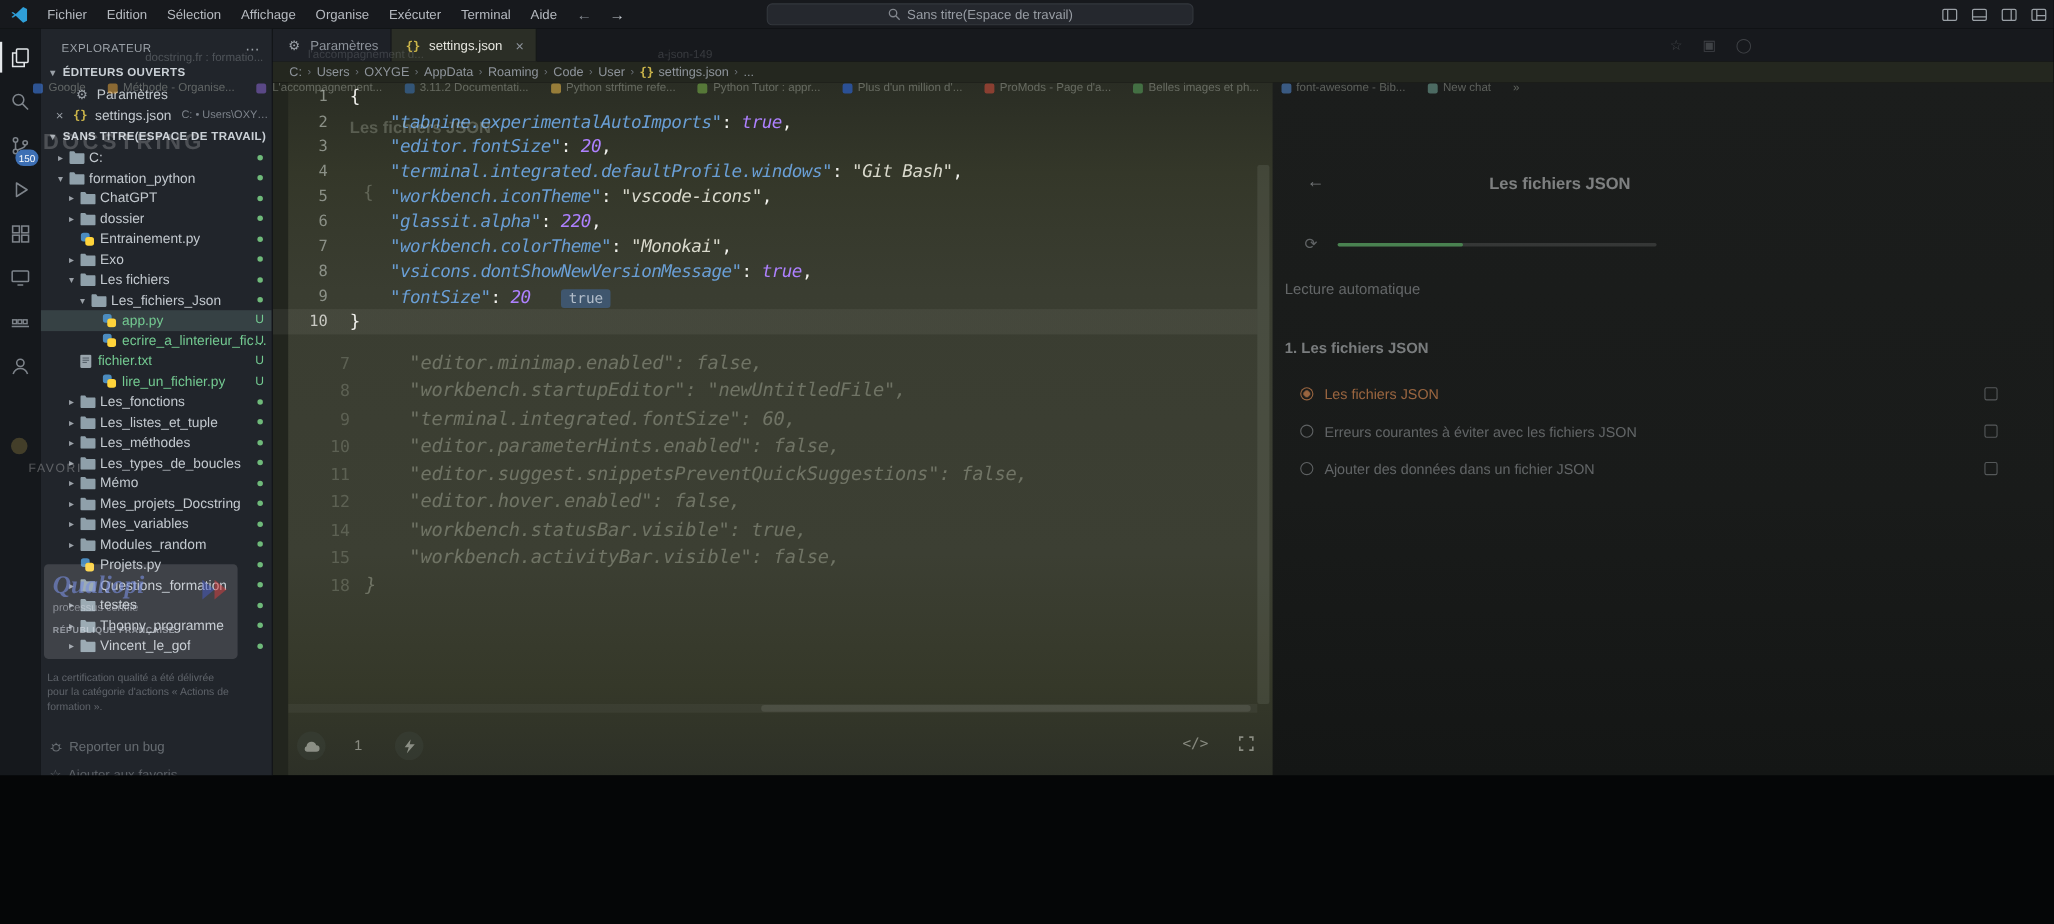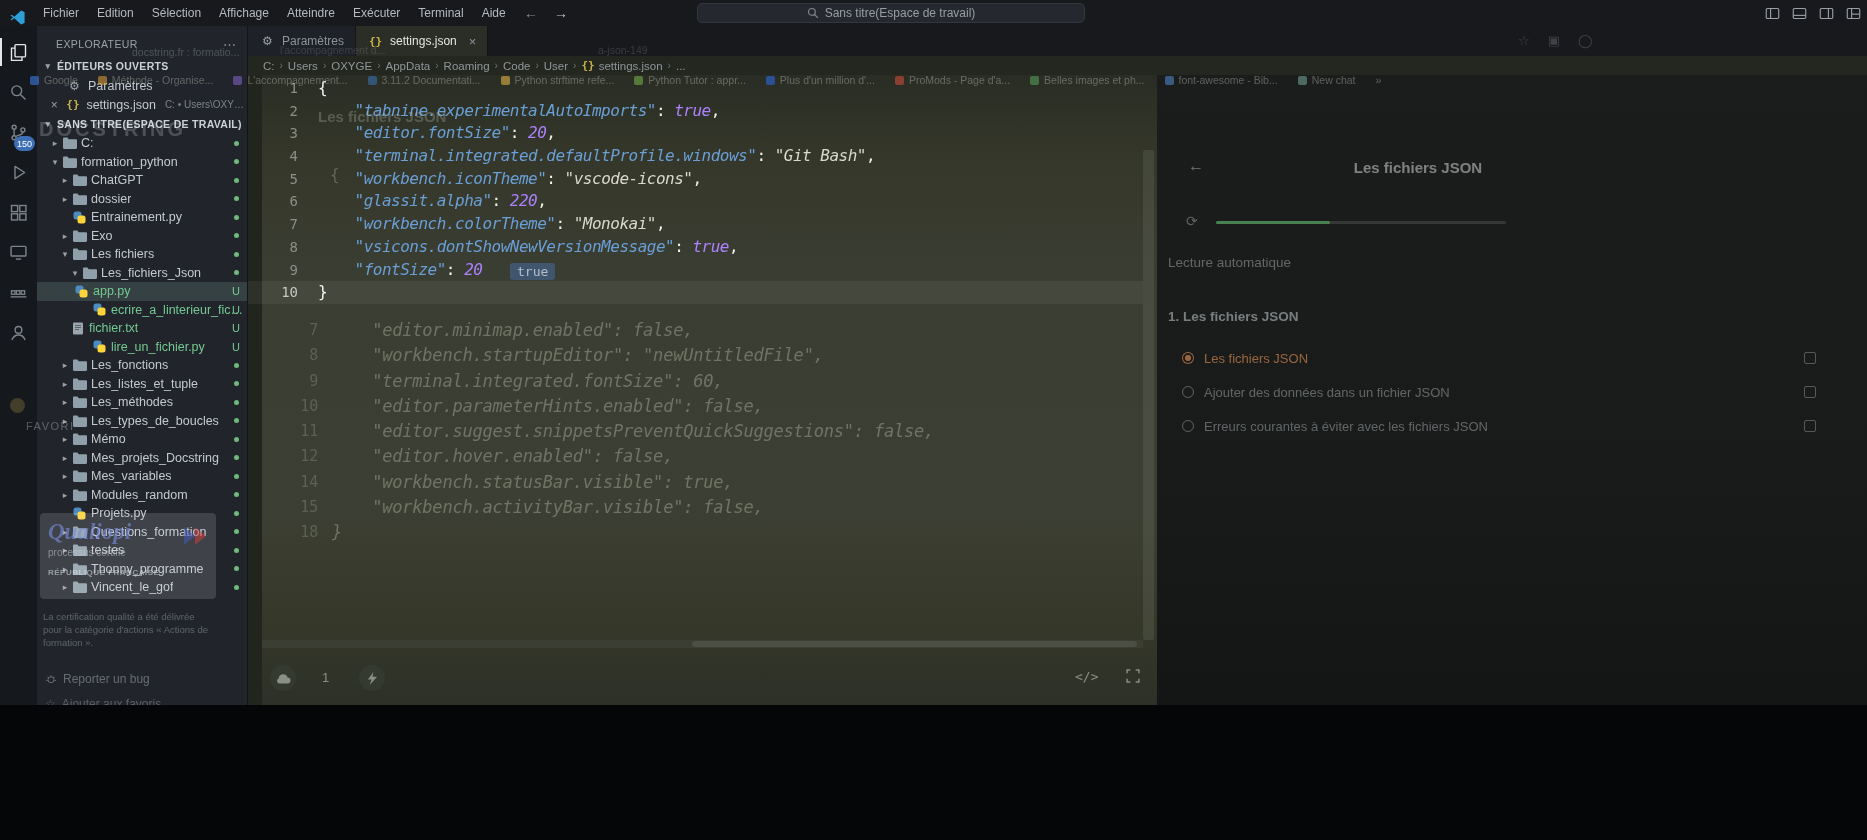--- a/index.html
+++ b/index.html
@@ -2,21 +2,21 @@
 <html style="--c-token_key: #6a9fd6; --c-token_string: #d9d9cc; --c-token_number: #ae81ff; --c-token_boolean: #ae81ff; --c-token_punct: #f2f2ee; --c-git_untracked: #73c991; --c-activity_badge_bg: #3d6fb4; --c-modified_dot: #6fba7a;"><head>
 <meta charset="utf-8">
 <style>
   *{margin:0;padding:0;box-sizing:border-box}
   html,body{width:1867px;height:840px;overflow:hidden;background:#060708;
     font-family:"Liberation Sans",sans-serif;-webkit-font-smoothing:antialiased}
   .screen{position:absolute;inset:0;width:1867px;height:840px;background:#060708}
 
   
   .titlebar{position:absolute;top:0;left:0;right:0;height:26px;background:#17191d;
-    display:flex;align-items:flex-end;color:#b6bac0;font-size:12px;z-index:30}
+    display:flex;align-items:center;color:#b6bac0;font-size:12px;z-index:30}
   .vscode-logo{width:17px;height:17px;margin:0 8px 0 9px;flex:0 0 auto}
   .menu-bar{display:flex;align-items:center;height:100%}
   .menu-item{padding:0 9px;height:100%;display:flex;align-items:center;cursor:default}
   .nav-arrows{position:absolute;left:524px;top:0;height:26px;display:flex;align-items:center;gap:16px;color:#8a8f96;font-size:14px}
   .searchbox{position:absolute;left:697px;top:3px;width:388px;height:20px;background:#25282e;
     border:1px solid #33373d;border-radius:5px;display:flex;align-items:center;justify-content:center;
     gap:6px;color:#989da4;font-size:12px}
   .searchbox svg{opacity:.8}
   .tb-actions{position:absolute;right:6px;top:0;height:26px;display:flex;align-items:center;gap:12px;color:#9aa0a6}
 
@@ -155,21 +155,21 @@
 
   <div class="titlebar">
     <svg class="vscode-logo" viewBox="0 0 24 24">
       <path d="M17 2L7.5 11 3.8 8.2 2 9.2 5.8 12 2 14.8l1.8 1L7.5 13 17 22l5-2.4V4.4z" fill="#2f9fd8"></path>
     </svg>
     <div class="menu-bar">
         <div class="menu-item">Fichier</div>
         <div class="menu-item">Edition</div>
         <div class="menu-item">Sélection</div>
         <div class="menu-item">Affichage</div>
-        <div class="menu-item">Atteindre</div>
+        <div class="menu-item">Organise</div>
         <div class="menu-item">Exécuter</div>
         <div class="menu-item">Terminal</div>
         <div class="menu-item">Aide</div>
       </div>
     <div class="nav-arrows">
       <span>←</span>
       <span style="color:#c2c7cd">→</span>
     </div>
     <div class="searchbox">
       <svg width="12" height="12" viewBox="0 0 16 16" fill="none" stroke="#989da4" stroke-width="1.6">
@@ -364,21 +364,21 @@
           <div class="tree-row" style="padding-left:32px">
             <span class="twisty">▾</span>
             <span class="tree-icon">
               <svg width="14" height="12" viewBox="0 0 14 12">
                 <path d="M0 1.8C0 1.1.5.6 1.2.6h3.2l1.3 1.7h7.1c.7 0 1.2.5 1.2 1.2v7.3c0 .7-.5 1.2-1.2 1.2H1.2C.5 12 0 11.5 0 10.8z" fill="#8fa0aa"></path>
               </svg>
             </span>
             <span class="tree-label">Les_fichiers_Json</span>
             <span class="mod-dot"></span>
           </div>
-          <div class="tree-row selected" style="padding-left:24px">
+          <div class="tree-row selected" style="padding-left:42px">
             <span class="twisty"></span>
             <span class="tree-icon">
               <svg width="13" height="13" viewBox="0 0 13 13">
                 <rect x="0.5" y="0.5" width="8" height="8" rx="2.5" fill="#4b8bbe"></rect>
                 <rect x="4.5" y="4.5" width="8" height="8" rx="2.5" fill="#ffd43b"></rect>
               </svg>
             </span>
             <span class="tree-label untracked">app.py</span>
             <span class="u-badge">U</span>
           </div>
@@ -756,26 +756,26 @@
         <div class="ghost g-lecture">Lecture automatique</div>
         <div class="ghost g-section">1. Les fichiers JSON</div>
         <div class="ghost g-items" id="ghost-items">
             <div class="g-item active">
               <span class="gi-circle"></span>
               <span>Les fichiers JSON</span>
               <span class="gi-right"></span>
             </div>
             <div class="g-item">
               <span class="gi-circle"></span>
-              <span>Ajouter des données dans un fichier JSON</span>
+              <span>Erreurs courantes à éviter avec les fichiers JSON</span>
               <span class="gi-right"></span>
             </div>
             <div class="g-item">
               <span class="gi-circle"></span>
-              <span>Erreurs courantes à éviter avec les fichiers JSON</span>
+              <span>Ajouter des données dans un fichier JSON</span>
               <span class="gi-right"></span>
             </div>
           </div>
       </div>
     </div>
   </div>
 
   <div class="ghost g-frag" style="left:280px;top:44px">l'accompagnement d...</div>
   <div class="ghost g-frag" style="left:598px;top:44px">a-json-149</div>
   <div class="ghost g-bookmarks" id="bookmarks">

